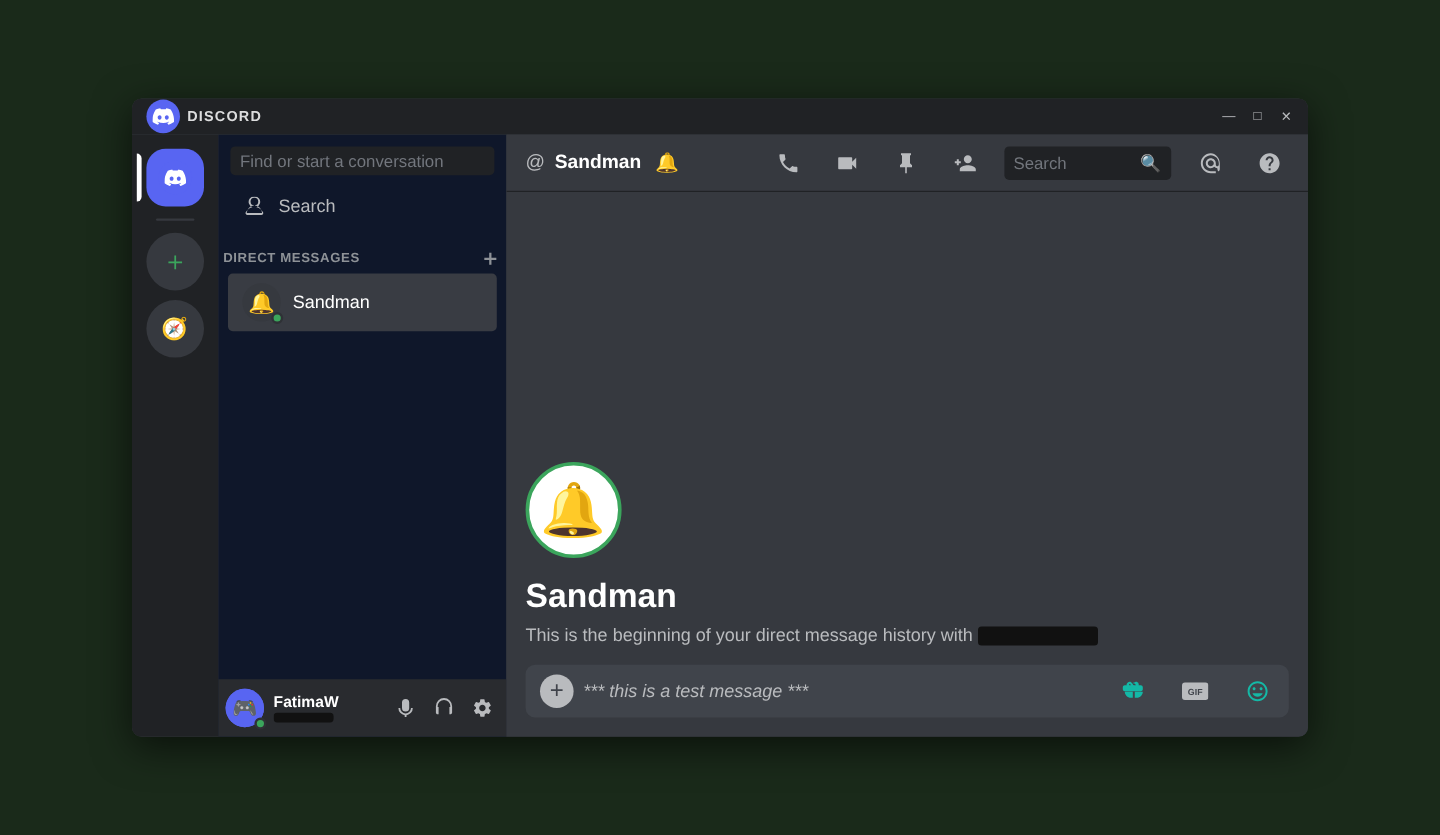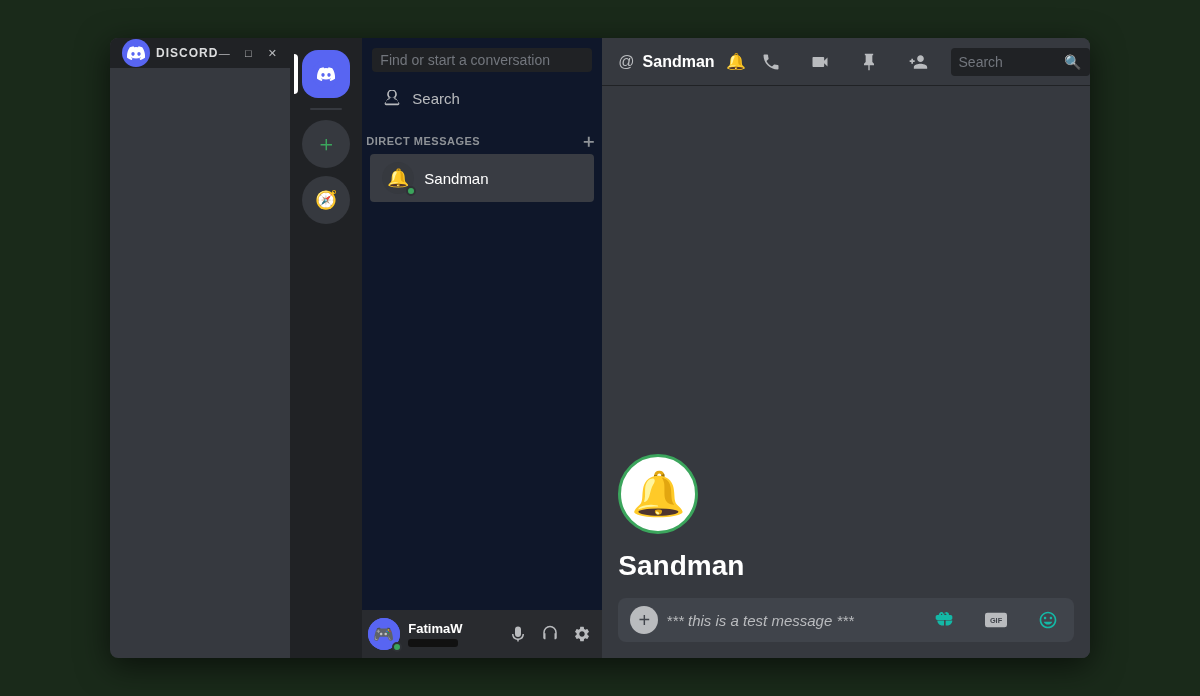--- a/index.html
+++ b/index.html
@@ -8,25 +8,25 @@
       height: 696px;
       background: #1a2a1a;
       display: flex;
       align-items: center;
       justify-content: center;
       font-family: 'Segoe UI', Arial, sans-serif;
       overflow: hidden;
     }
     .window {
       width: 980px;
-      height: 620px;
+      height: 532px;
       background: #36393f;
       border-radius: 8px;
       display: flex;
-      flex-direction: row;
+      flex-direction: column;
       overflow: hidden;
       box-shadow: 0 8px 32px rgba(0,0,0,0.6);
       justify-content: space-between;
     }
     .titlebar {
       height: 30px;
       background: #202225;
       display: flex;
       align-items: center;
       padding: 0 12px;
@@ -593,20 +593,24 @@
           </div>
         </div>
       </div>
 
       <div class="chat-messages">
         <div class="dm-start">
           <div class="dm-start-avatar">
             🔔
           </div>
           <div class="dm-start-name">Sandman</div>
+          <div class="dm-start-desc">
+            <span>This is the beginning of your direct message history with</span>
+            <span class="dm-start-desc-redacted"></span>
+          </div>
         </div>
       </div>
 
       <div class="chat-input-area">
         <div class="chat-input-box">
           <button class="input-add-btn">+</button>
           <input class="input-text" type="text" value="*** this is a test message ***" style="">
           <div class="input-right-btns">
             <div class="input-right-btn">
               <svg width="20" height="20" viewBox="0 0 24 24" fill="currentColor">

